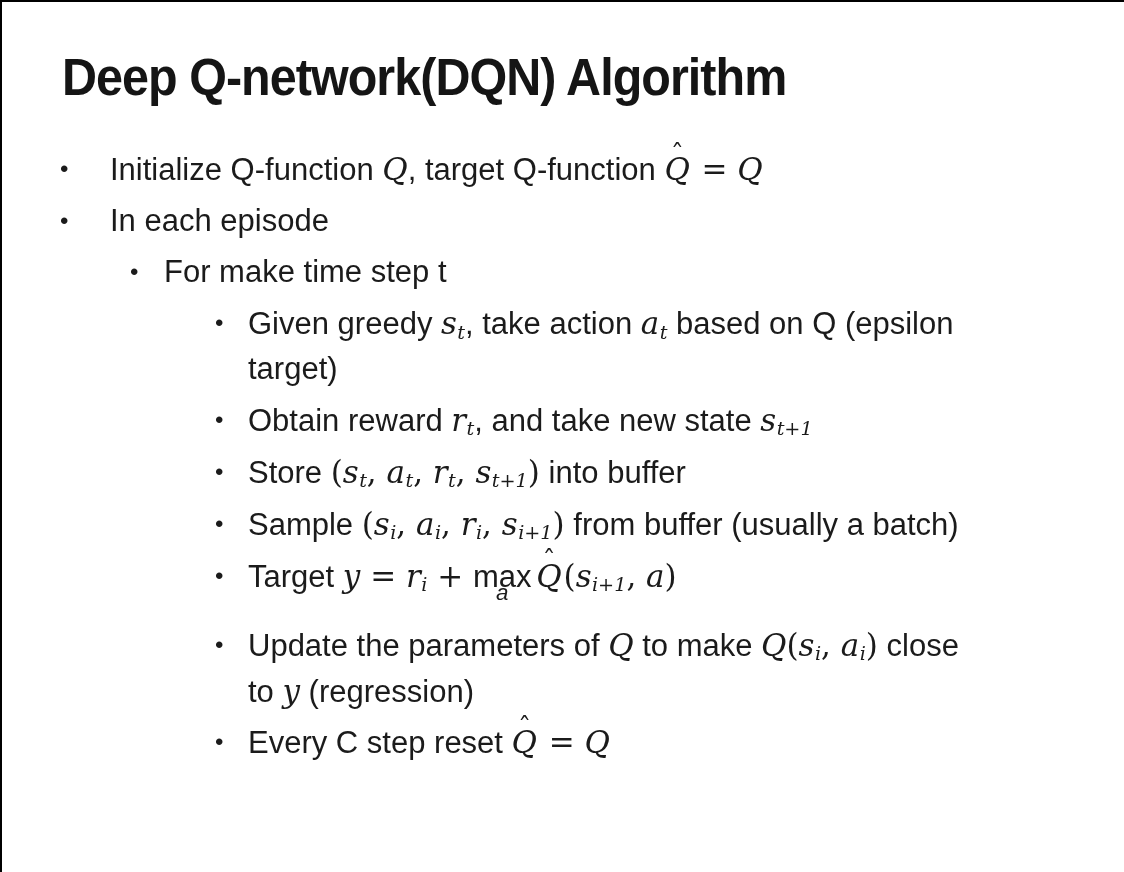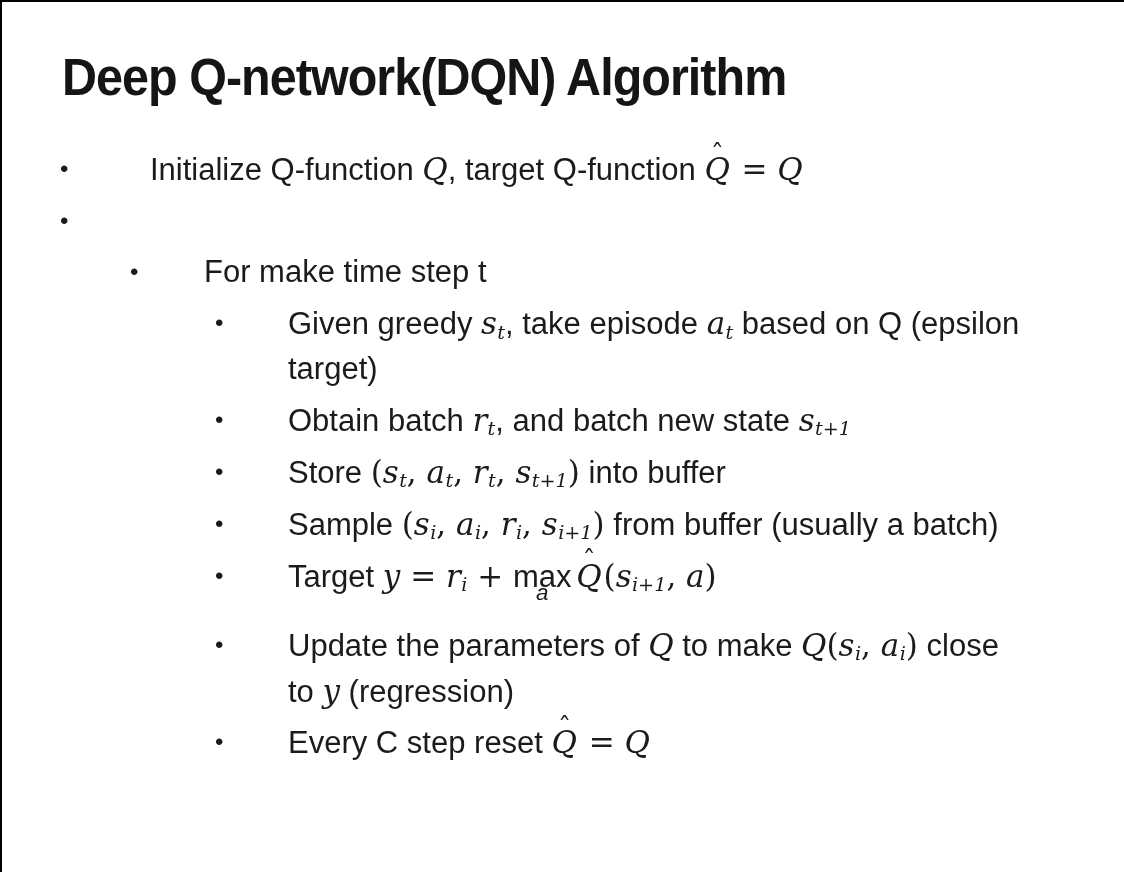--- a/index.html
+++ b/index.html
@@ -37,21 +37,21 @@
     flex: none;
     font-size: 0.78em;
     line-height: 1.86;
   }
   .l1 { margin-left: 58px; }
   .l1 .dot { width: 50px; }
   .l2 { margin-left: 128px; }
   .l2 .dot { width: 34px; }
   .l3 { margin-left: 213px; }
   .l3 .dot { width: 33px; }
-  .content { white-space: nowrap; margin-left: 40px; }
+  .content { white-space: nowrap; }
   .t { }
   .m {
     font-family: "DejaVu Serif", serif;
     font-style: italic;
   }
   .u {
     font-family: "DejaVu Serif", serif;
   }
   .sb {
     font-size: 0.62em;
@@ -96,32 +96,33 @@
 
 <div class="slide">
   <h1 class="title">Deep Q-network(DQN) Algorithm</h1>
   <div class="bullets" id="bullets">
       <div class="bullet l1">
         <span class="dot">•</span>
         <span class="content"><span class="t">Initialize Q-function </span><span class="m">Q</span><span class="t">, target Q-function </span><span class="qhat"><span class="hat">ˆ</span><span>Q</span></span><span class="u"> = </span><span class="m">Q</span></span>
       </div>
       <div class="bullet l1">
         <span class="dot">•</span>
+        <span class="content"><span class="t">In each episode</span></span>
       </div>
       <div class="bullet l2">
         <span class="dot">•</span>
         <span class="content"><span class="t">For make time step t</span></span>
       </div>
       <div class="bullet l3">
         <span class="dot">•</span>
-        <span class="content"><span class="t">Given greedy </span><span class="m">s<span class="sb">t</span></span><span class="t">, take episode </span><span class="m">a<span class="sb">t</span></span><span class="t"> based on Q (epsilon</span><br><span class="t">target)</span></span>
+        <span class="content"><span class="t">Given greedy </span><span class="m">s<span class="sb">t</span></span><span class="t">, take action </span><span class="m">a<span class="sb">t</span></span><span class="t"> based on Q (epsilon</span><br><span class="t">target)</span></span>
       </div>
       <div class="bullet l3">
         <span class="dot">•</span>
-        <span class="content"><span class="t">Obtain batch </span><span class="m">r<span class="sb">t</span></span><span class="t">, and batch new state </span><span class="m">s<span class="sb">t+1</span></span></span>
+        <span class="content"><span class="t">Obtain reward </span><span class="m">r<span class="sb">t</span></span><span class="t">, and take new state </span><span class="m">s<span class="sb">t+1</span></span></span>
       </div>
       <div class="bullet l3">
         <span class="dot">•</span>
         <span class="content"><span class="t">Store </span><span class="u">(</span><span class="m">s<span class="sb">t</span></span><span class="u">, </span><span class="m">a<span class="sb">t</span></span><span class="u">, </span><span class="m">r<span class="sb">t</span></span><span class="u">, </span><span class="m">s<span class="sb">t+1</span></span><span class="u">)</span><span class="t"> into buffer</span></span>
       </div>
       <div class="bullet l3">
         <span class="dot">•</span>
         <span class="content"><span class="t">Sample </span><span class="u">(</span><span class="m">s<span class="sb">i</span></span><span class="u">, </span><span class="m">a<span class="sb">i</span></span><span class="u">, </span><span class="m">r<span class="sb">i</span></span><span class="u">, </span><span class="m">s<span class="sb">i+1</span></span><span class="u">)</span><span class="t"> from buffer (usually a batch)</span></span>
       </div>
       <div class="bullet l3">

